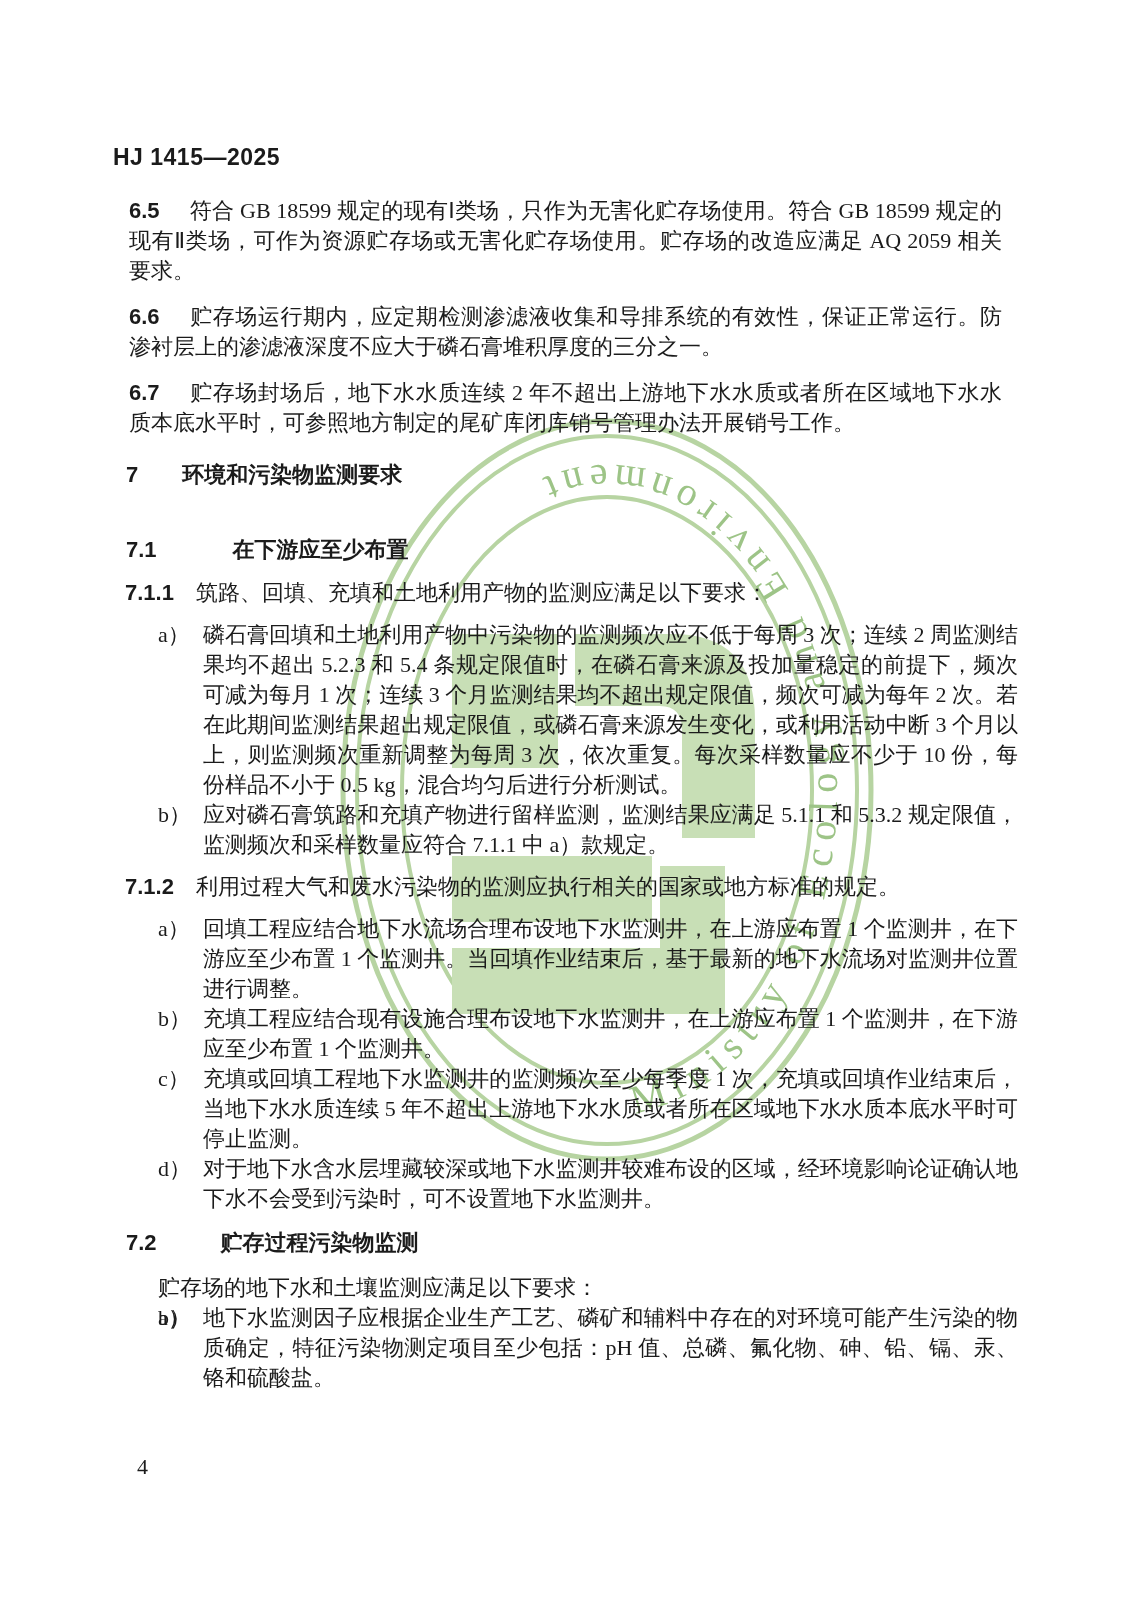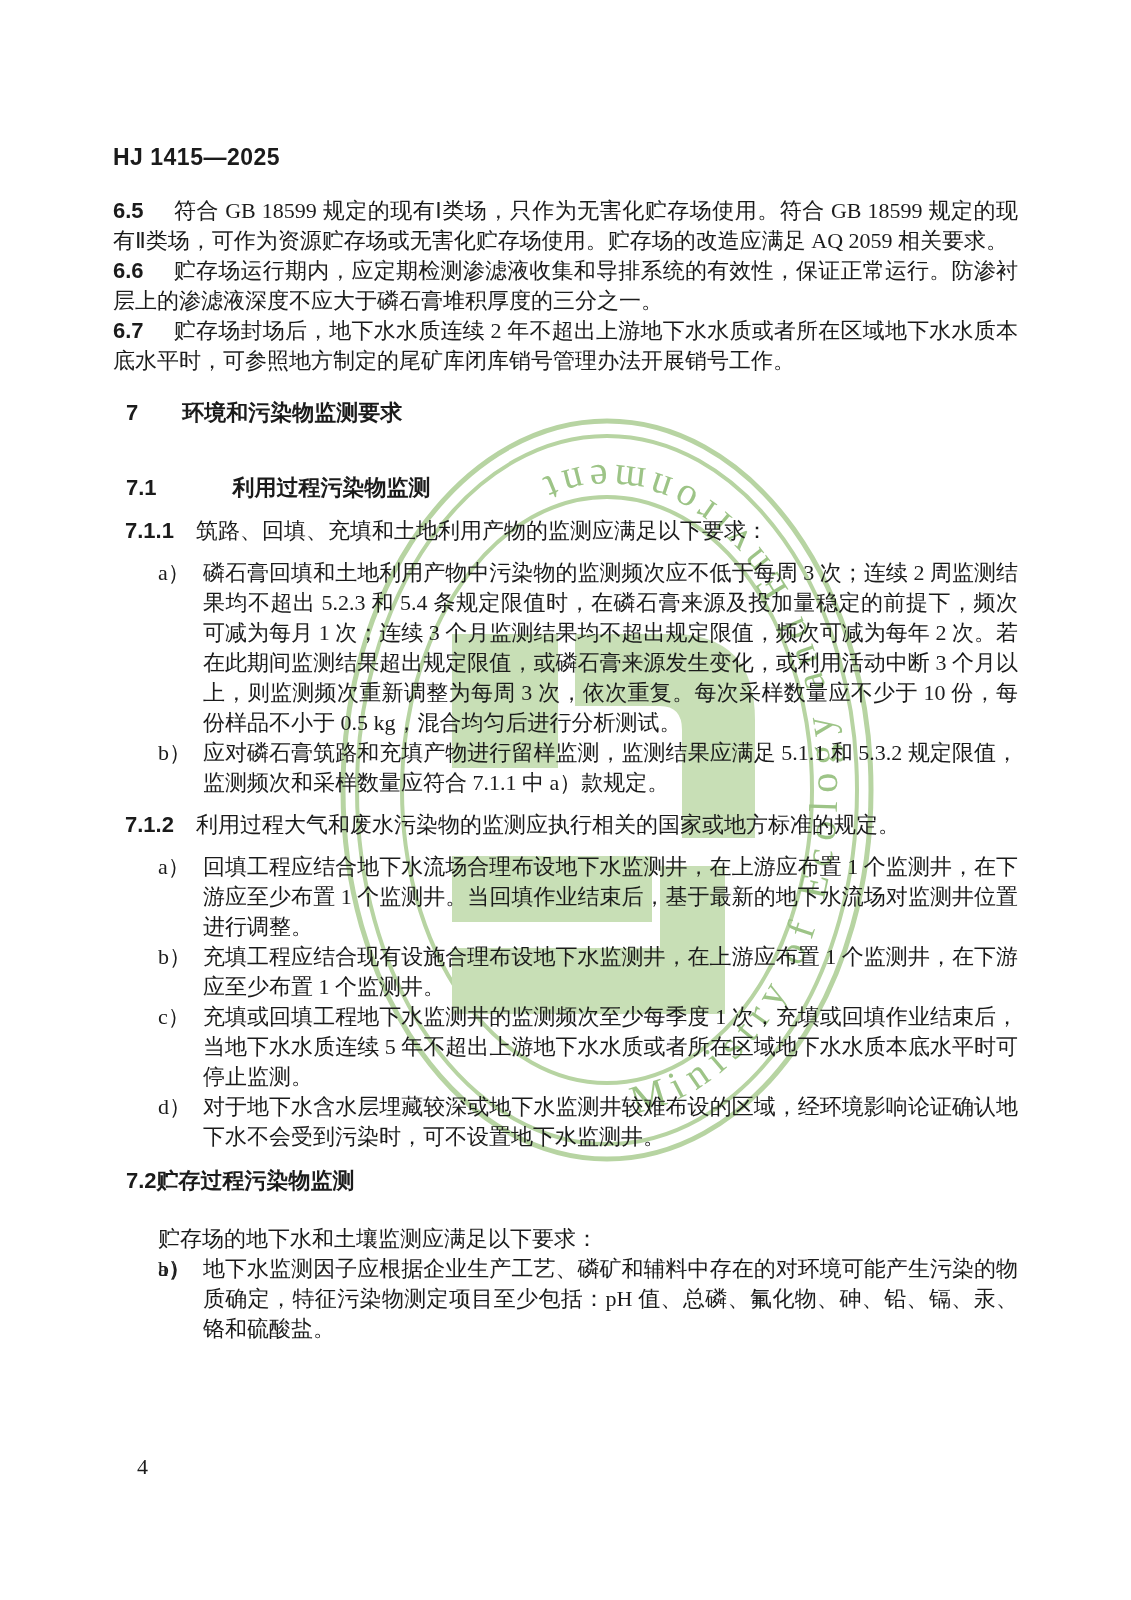--- a/index.html
+++ b/index.html
@@ -36,54 +36,54 @@
   }
   .doc-header {
     font-family:"Liberation Sans", sans-serif;
     font-weight:700;
     font-size:23px;
     line-height:30px;
     letter-spacing:0.5px;
     margin:0 0 24px 0;
     text-align:left;
   }
-  p.clause { margin:0; }
+  p.clause { margin:16px; }
   .cnum {
     font-family:"Liberation Sans", sans-serif;
     font-weight:700;
   }
   .clause .cnum { padding-right:30px; }
   .h-sec {
     font-family:"Liberation Sans", sans-serif;
     font-weight:700;
     font-size:22px;
     line-height:30px;
     margin:13px;
     text-align:left;
   }
   .h-7   { margin-top:22px; }
   .h-7 .cnum  { padding-right:44px; }
   .h-71  { margin-top:45px; }
   .h-71 .cnum { padding-right:76px; }
   .h-72  { margin-top:14px; }
-  .h-72 .cnum { }
+  .h-72 .cnum { padding-right:64px; }
   p.subclause { margin:12px; }
   .subclause .cnum { padding-right:22px; }
   .sub711 { margin-top:13px; }
   .item {
     position:relative;
     margin:0;
     padding-left:90px;
   }
   .item .marker {
     position:absolute;
     left:45px; top:0;
   }
   .intro {
-    margin:28px 0 0 0;
+    margin:15px 0 0 0;
     padding-left:45px;
   }
   .items72 { margin:0; }
   .pagenum {
     position:absolute;
     left:137px; top:1452px;
     z-index:1;
     font-family:"Liberation Serif", serif;
     font-size:22px;
     line-height:30px;
@@ -123,21 +123,21 @@
     </p>
     <p class="clause">
       <span class="cnum">6.7</span><span>贮存场封场后，地下水水质连续 2 年不超出上游地下水水质或者所在区域地下水水质本底水平时，可参照地方制定的尾矿库闭库销号管理办法开展销号工作。</span>
     </p>
 
     <h2 class="h-sec h-7">
       <span class="cnum">7</span><span>环境和污染物监测要求</span>
     </h2>
 
     <h3 class="h-sec h-71">
-      <span class="cnum">7.1</span><span>利用过程污染物监测</span>
+      <span class="cnum">7.1</span><span>在下游应至少布置</span>
     </h3>
 
     <p class="subclause sub711">
       <span class="cnum">7.1.1</span><span>筑路、回填、充填和土地利用产物的监测应满足以下要求：</span>
     </p>
     <p class="item">
       <span class="marker">a）</span><span>磷石膏回填和土地利用产物中污染物的监测频次应不低于每周 3 次；连续 2 周监测结果均不超出 5.2.3 和 5.4 条规定限值时，在磷石膏来源及投加量稳定的前提下，频次可减为每月 1 次；连续 3 个月监测结果均不超出规定限值，频次可减为每年 2 次。若在此期间监测结果超出规定限值，或磷石膏来源发生变化，或利用活动中断 3 个月以上，则监测频次重新调整为每周 3 次，依次重复。每次采样数量应不少于 10 份，每份样品不小于 0.5 kg，混合均匀后进行分析测试。</span>
     </p>
     <p class="item">
       <span class="marker">b）</span><span>应对磷石膏筑路和充填产物进行留样监测，监测结果应满足 5.1.1 和 5.3.2 规定限值，监测频次和采样数量应符合 7.1.1 中 a）款规定。</span>

